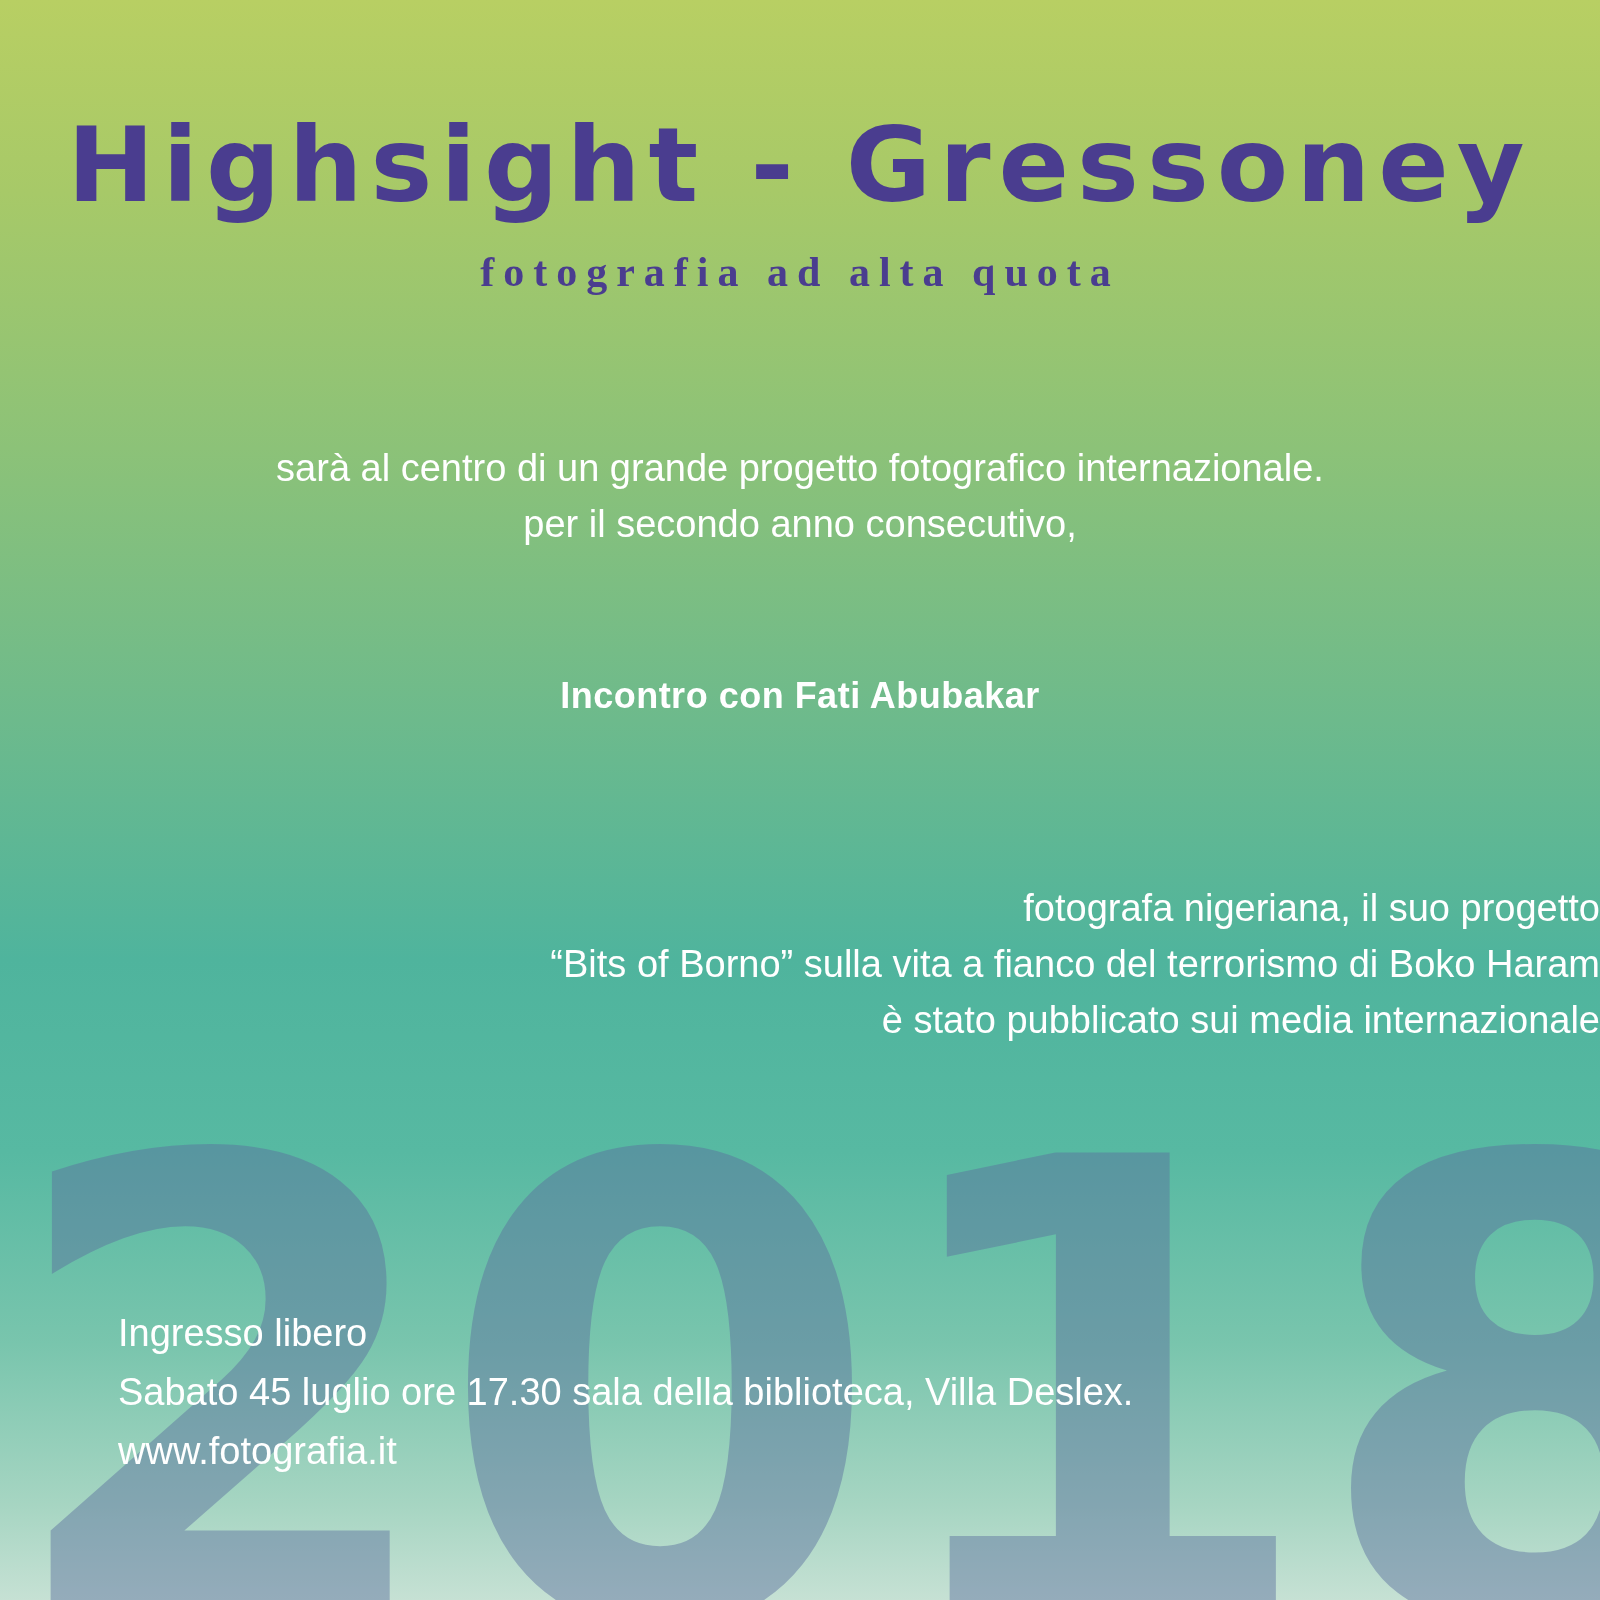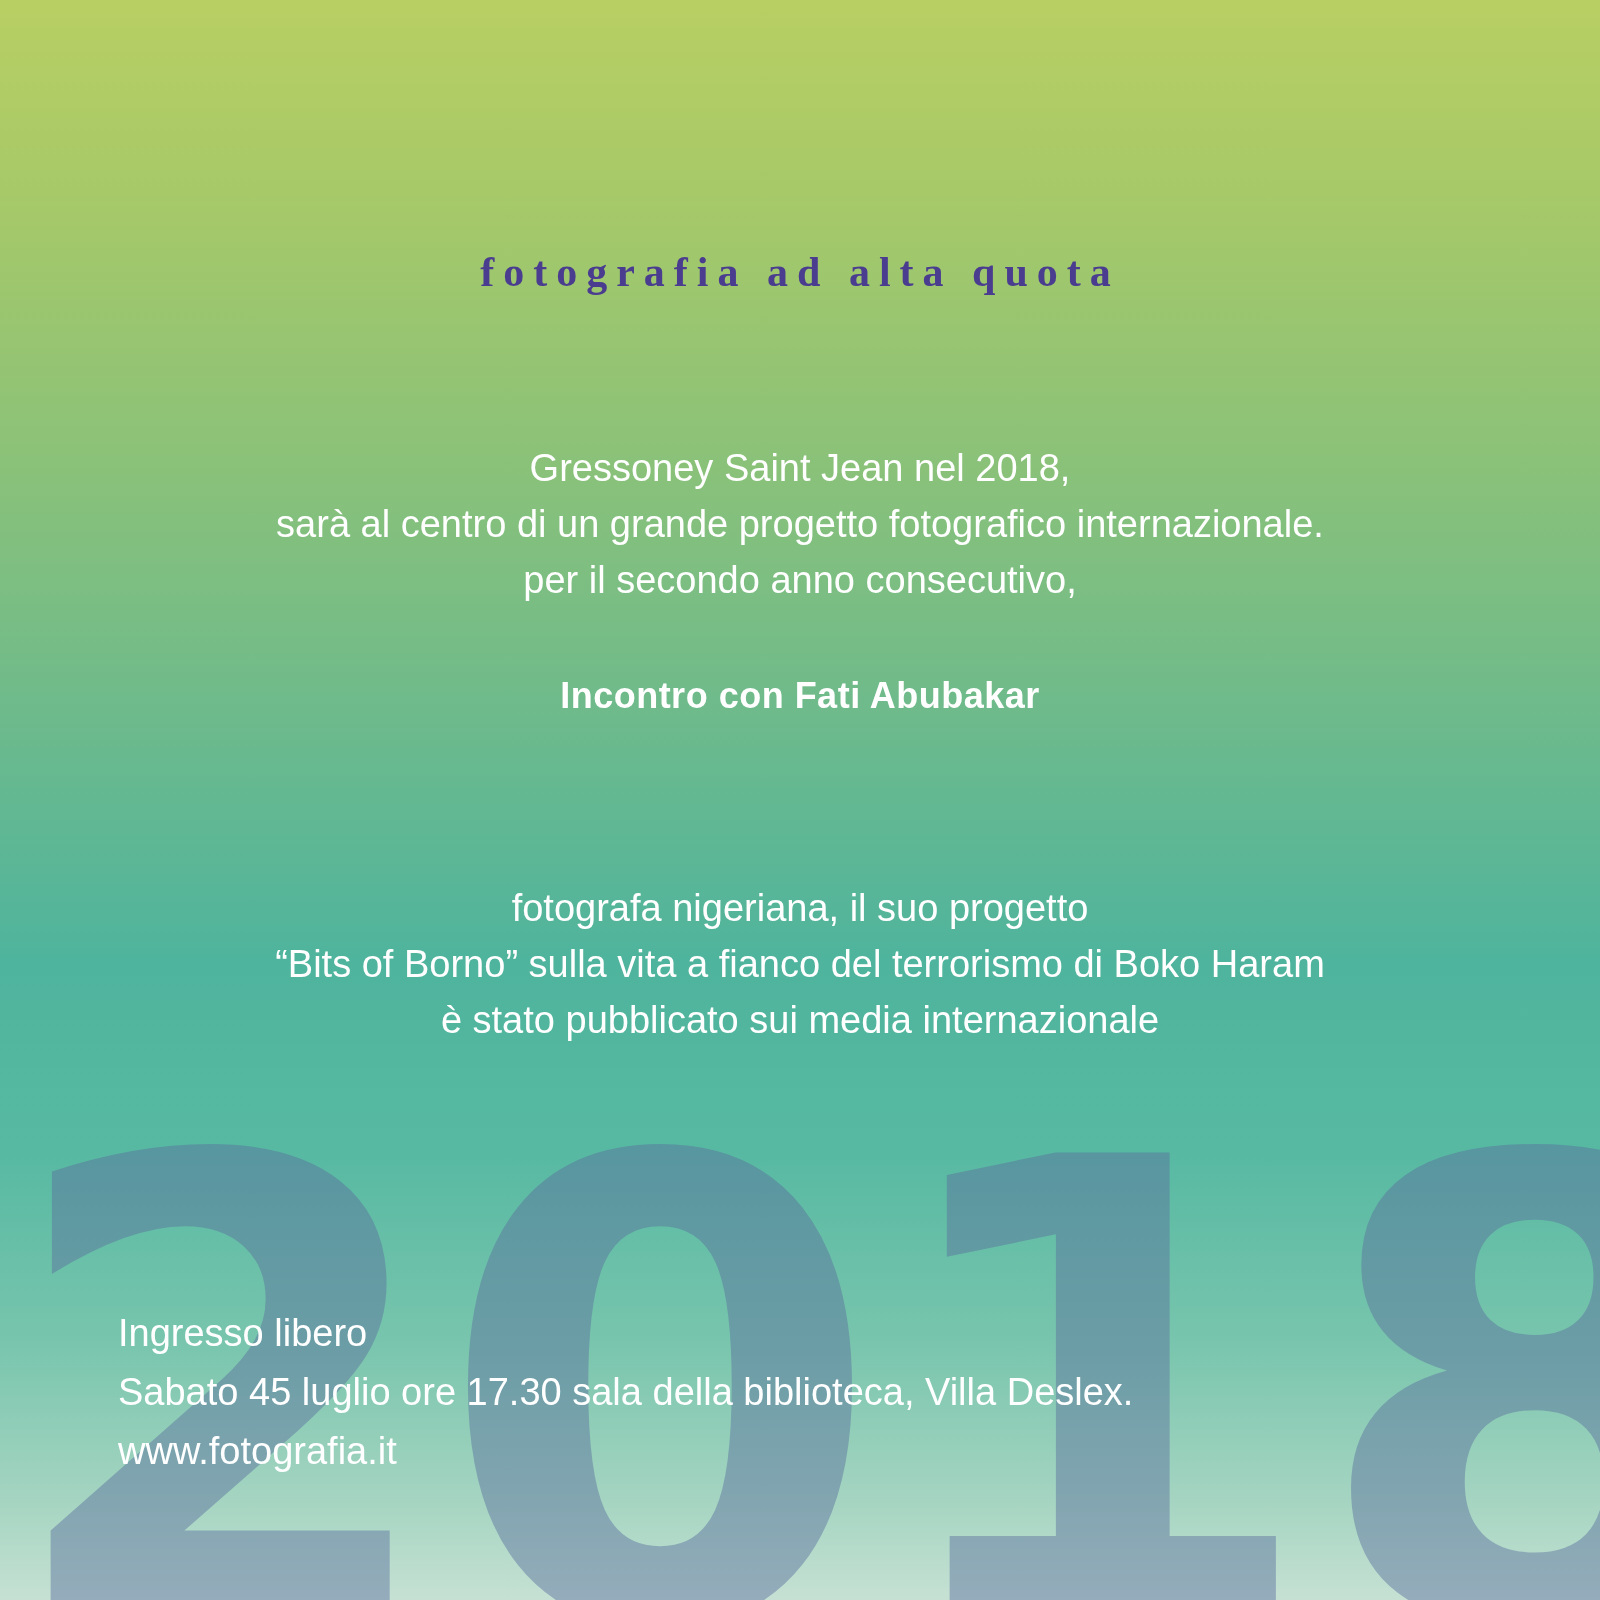--- a/index.html
+++ b/index.html
@@ -93,21 +93,21 @@
     font-size: 36px;
     font-weight: 700;
     color: #ffffff;
     letter-spacing: 0.5px;
   }
   .bio {
     position: absolute;
     top: 880px;
     left: 0;
     right: 0;
-    text-align: center;
+    text-align: right;
     font-size: 38px;
     line-height: 1.48;
     color: #ffffff;
     font-weight: 400;
   }
   .footer {
     position: absolute;
     left: 118px;
     bottom: 119px;
     text-align: left;
@@ -122,25 +122,25 @@
 </style>
 </head>
 <body>
 
 <div id="poster">
 
   <div class="year-watermark">2018</div>
 
   <div class="content">
 
+    <div class="title">Highsight - Gressoney</div>
 
     <div class="subtitle">fotografia ad alta quota</div>
 
     <div class="intro">
-      <div>Gressoney Saint Jean nel 2018,</div>
       <div>sarà al centro di un grande progetto fotografico internazionale.</div>
       <div>per il secondo anno consecutivo,</div>
     </div>
 
     <div class="headline">Incontro con Fati Abubakar</div>
 
     <div class="bio">
       <div>fotografa nigeriana, il suo progetto</div>
       <div>“Bits of Borno” sulla vita a fianco del terrorismo di Boko Haram</div>
       <div>è stato pubblicato sui media internazionale</div>

